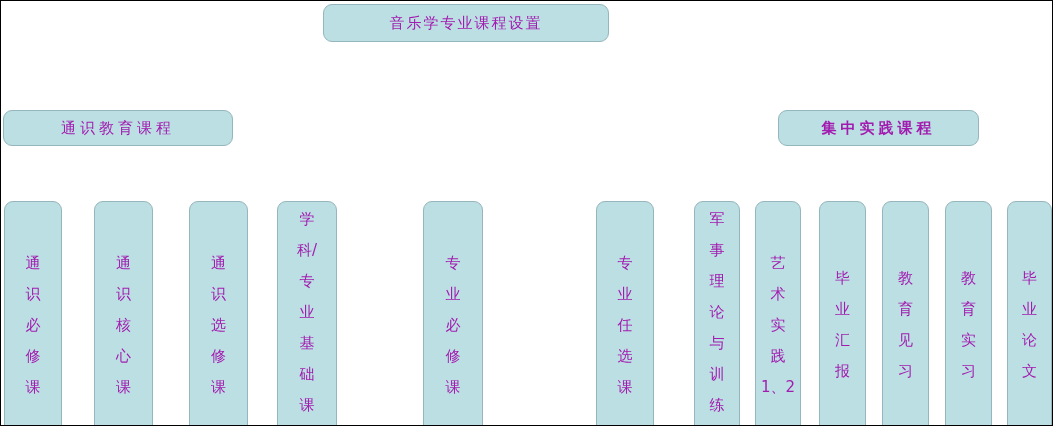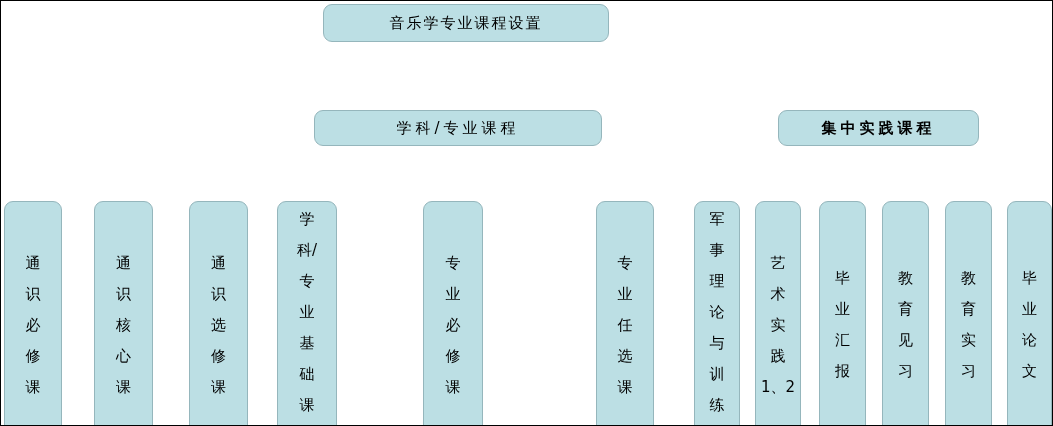--- a/index.html
+++ b/index.html
@@ -9,21 +9,21 @@
   }
   .canvas {
     position: relative;
     width: 1053px;
     height: 426px;
     box-sizing: border-box;
     border: 1px solid #000000;
     background: #ffffff;
     overflow: hidden;
     font-family: "DejaVu Sans", sans-serif;
-    color: #000000;
+    color: #a21caf;
   }
   .box {
     position: absolute;
     box-sizing: border-box;
     background: #bcdfe4;
     border: 1px solid #95b6bc;
     border-radius: 9px;
     text-align: center;
   }
   .root, .header {
@@ -64,21 +64,21 @@
   .l11 { left: 944px;  width: 47px; }
   .l12 { left: 1006px; width: 45px; }
 </style>
 </head>
 <body>
 
 <div class="canvas">
 
   <div class="box root">音乐学专业课程设置</div>
 
-  <div class="box header h2">学科/专业课程</div>
+  <div class="box header h1">通识教育课程</div>
   <div class="box header h3">集中实践课程</div>
 
   <div class="box leaf l1 pad5">通
 识
 必
 修
 课</div>
   <div class="box leaf l2 pad5">通
 识
 核

